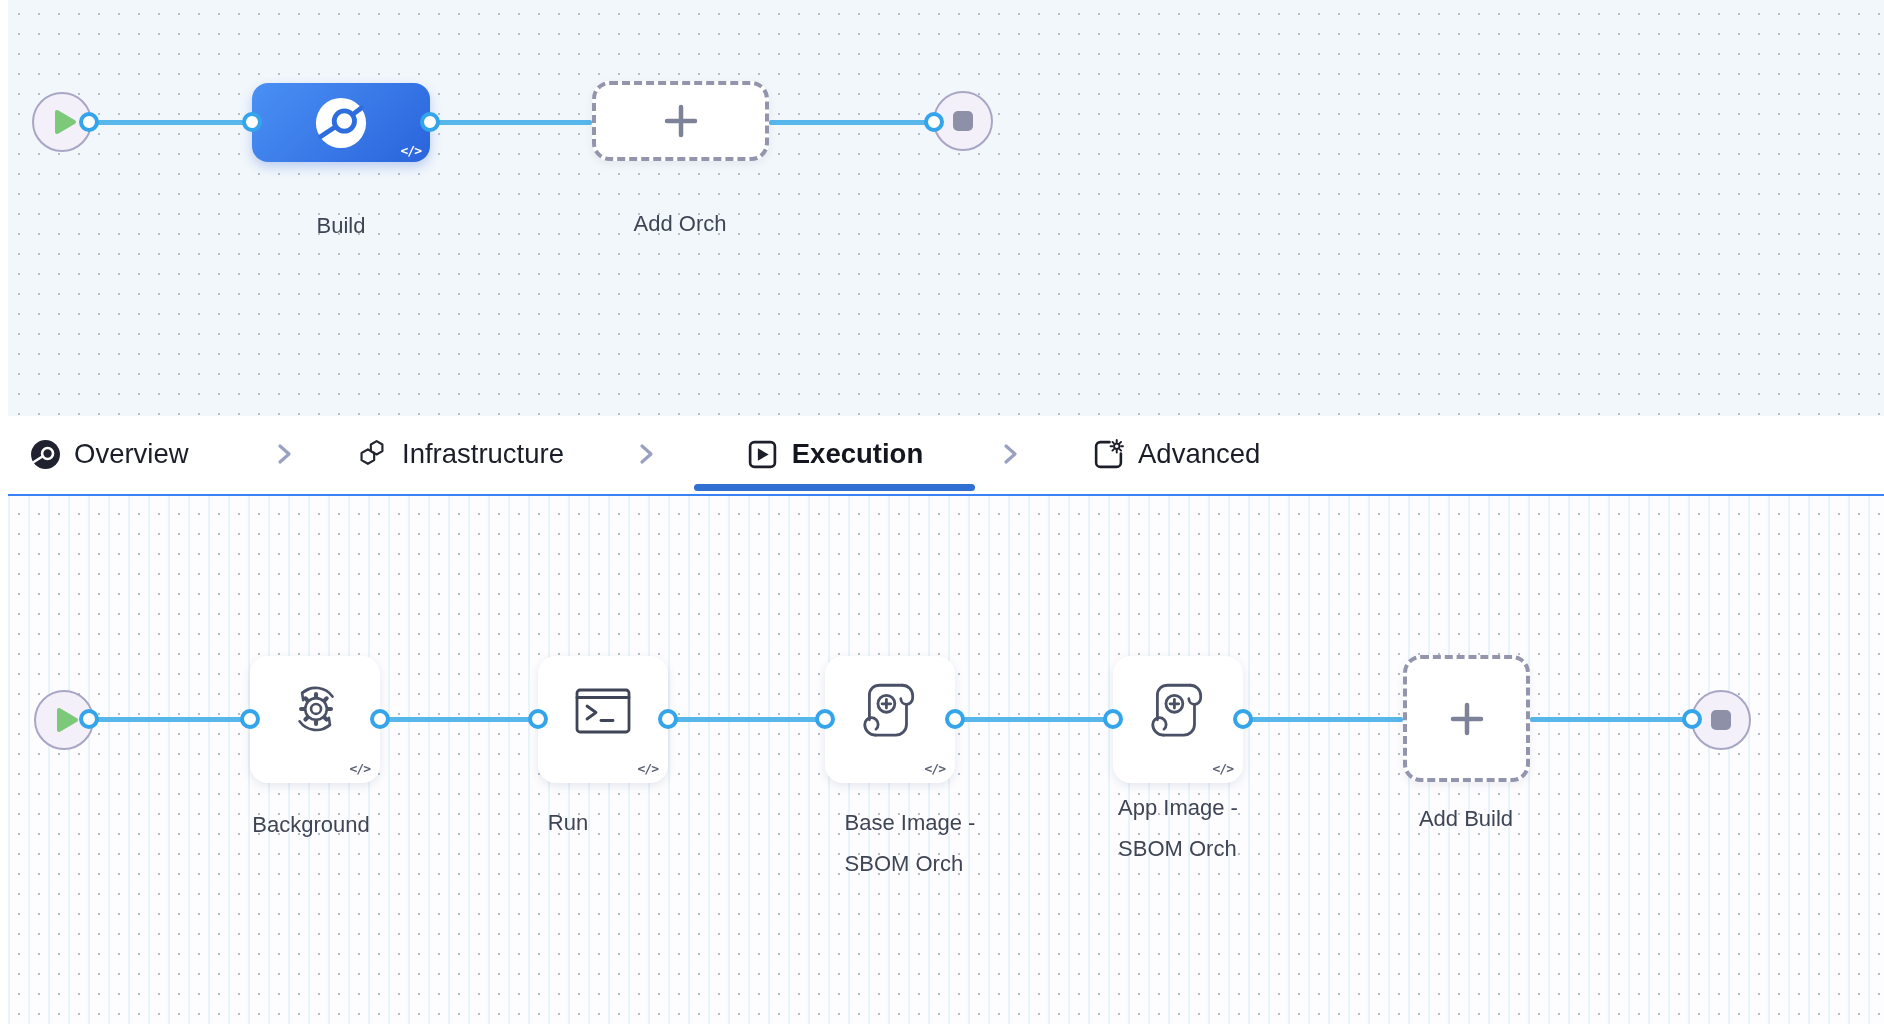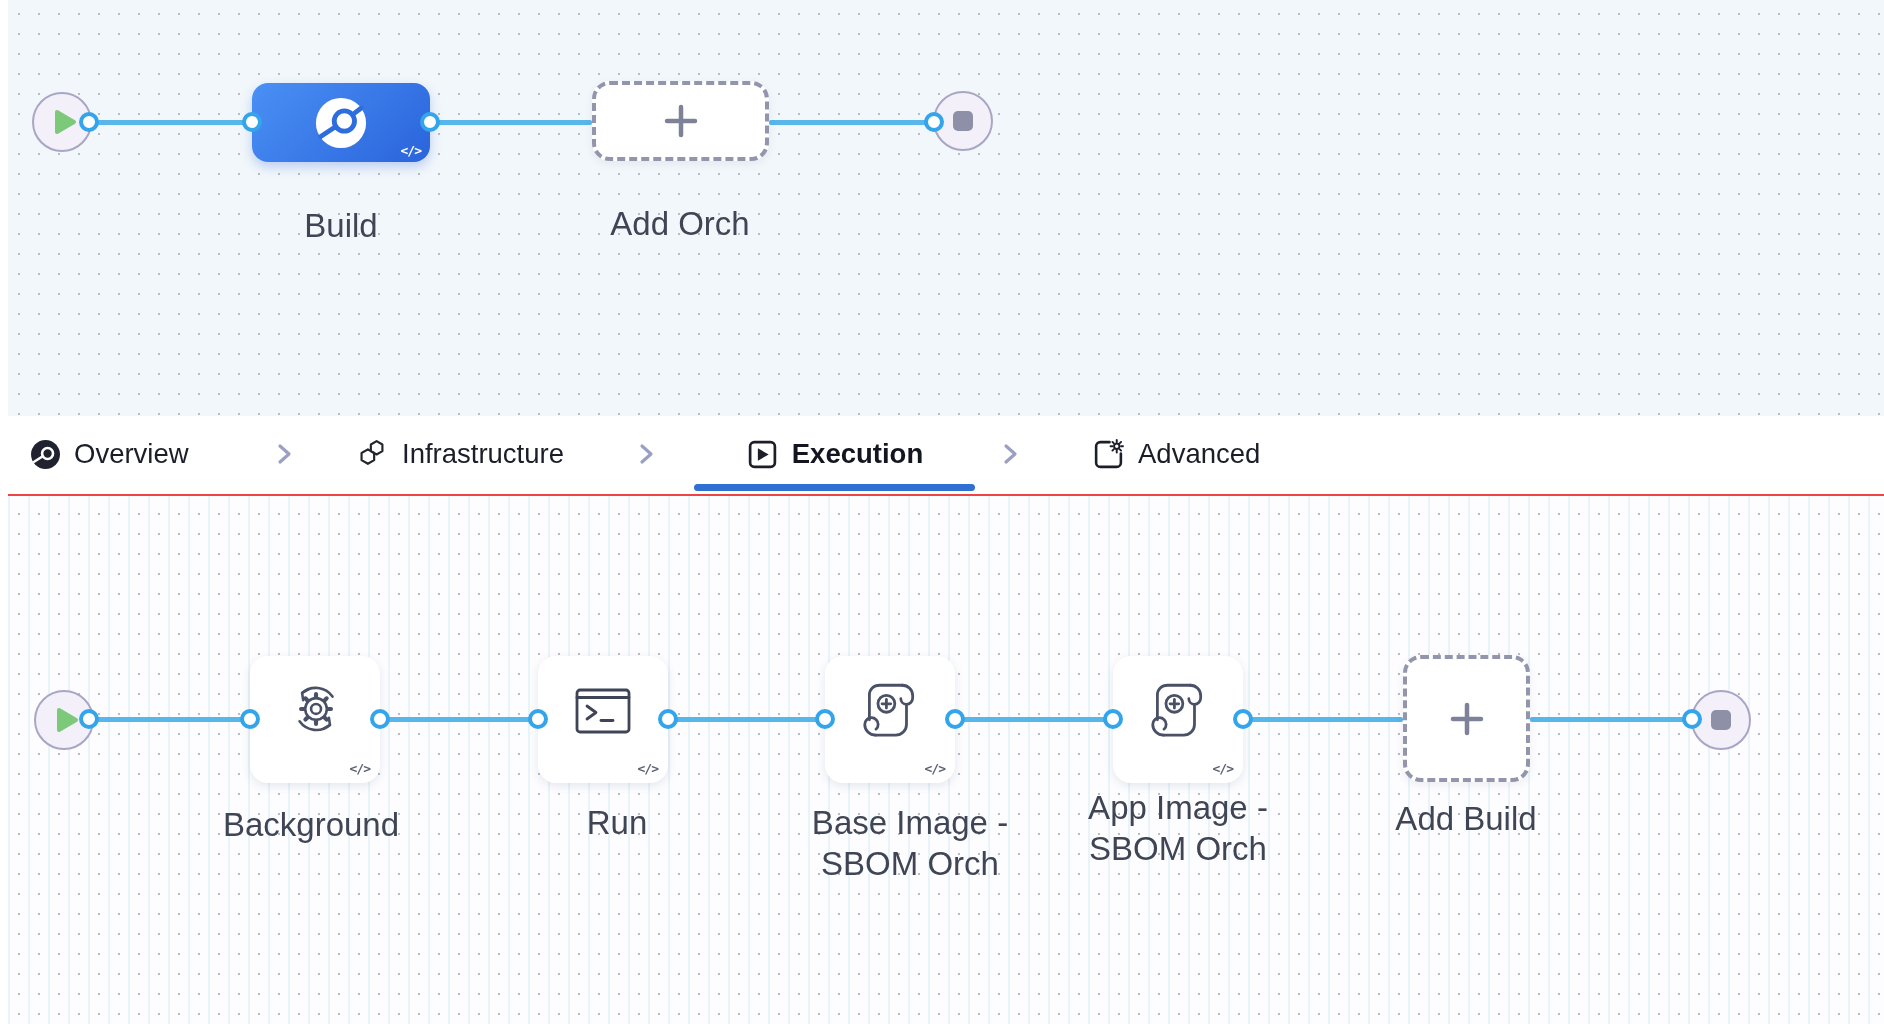--- a/index.html
+++ b/index.html
@@ -62,28 +62,28 @@
   .step-card {
     position:absolute; width:130px; height:127px; border-radius:18px; background:#ffffff; z-index:4;
     box-shadow:0 3px 10px rgba(50,70,110,.12);
     display:flex; align-items:center; justify-content:center;
   }
   .step-card .icon-wrap { transform:translateY(-7px); }
   .step-card .badge { position:absolute; right:10px; bottom:7px; color:#5b6172; }
 
   .node-label {
     position:absolute; transform:translateX(-50%);
-    color:#3f4554; font-size:33px; line-height:41px; text-align:center;
+    color:#3f4554; font-size:22px; line-height:41px; 
     white-space:pre-line; z-index:3;
   }
 
   
   .tabbar {
     position:absolute; left:0; right:0; top:416px; height:80px;
-    background:#ffffff; border-bottom:2px solid #ef4444; z-index:20;
+    background:#ffffff; border-bottom:2px solid #3b82f6; z-index:20;
   }
   .tab-item {
     position:absolute; top:0; height:76px;
     display:flex; align-items:center; gap:13px;
     color:#1b1e28; font-size:27.5px; cursor:pointer;
   }
   .tab-item.active { font-weight:700; color:#14161f; justify-content:center; }
   .tab-underline {
     position:absolute; left:694px; bottom:3px; width:281px; height:7px;
     border-radius:4px; background:#3070d2;
@@ -320,21 +320,21 @@
     <div class="port" style="left:370px;top:213px"></div>
     <div class="port" style="left:528px;top:213px"></div>
     <div class="port" style="left:658px;top:213px"></div>
     <div class="port" style="left:815px;top:213px"></div>
     <div class="port" style="left:945px;top:213px"></div>
     <div class="port" style="left:1103px;top:213px"></div>
     <div class="port" style="left:1233px;top:213px"></div>
     <div class="port" style="left:1682px;top:213px"></div>
 
     <div class="node-label" style="left:311px;top:308px">Background</div>
-    <div class="node-label" style="left:617px;top:306px">Run</div>
+    <div class="node-label" style="left:568px;top:306px">Run</div>
     <div class="node-label" style="left:910px;top:306px">Base Image -
 SBOM Orch</div>
     <div class="node-label" style="left:1178px;top:291px">App Image -
 SBOM Orch</div>
     <div class="node-label" style="left:1466px;top:302px">Add Build</div>
   </section>
 
   <div class="gutter"></div>
 </div>
 

